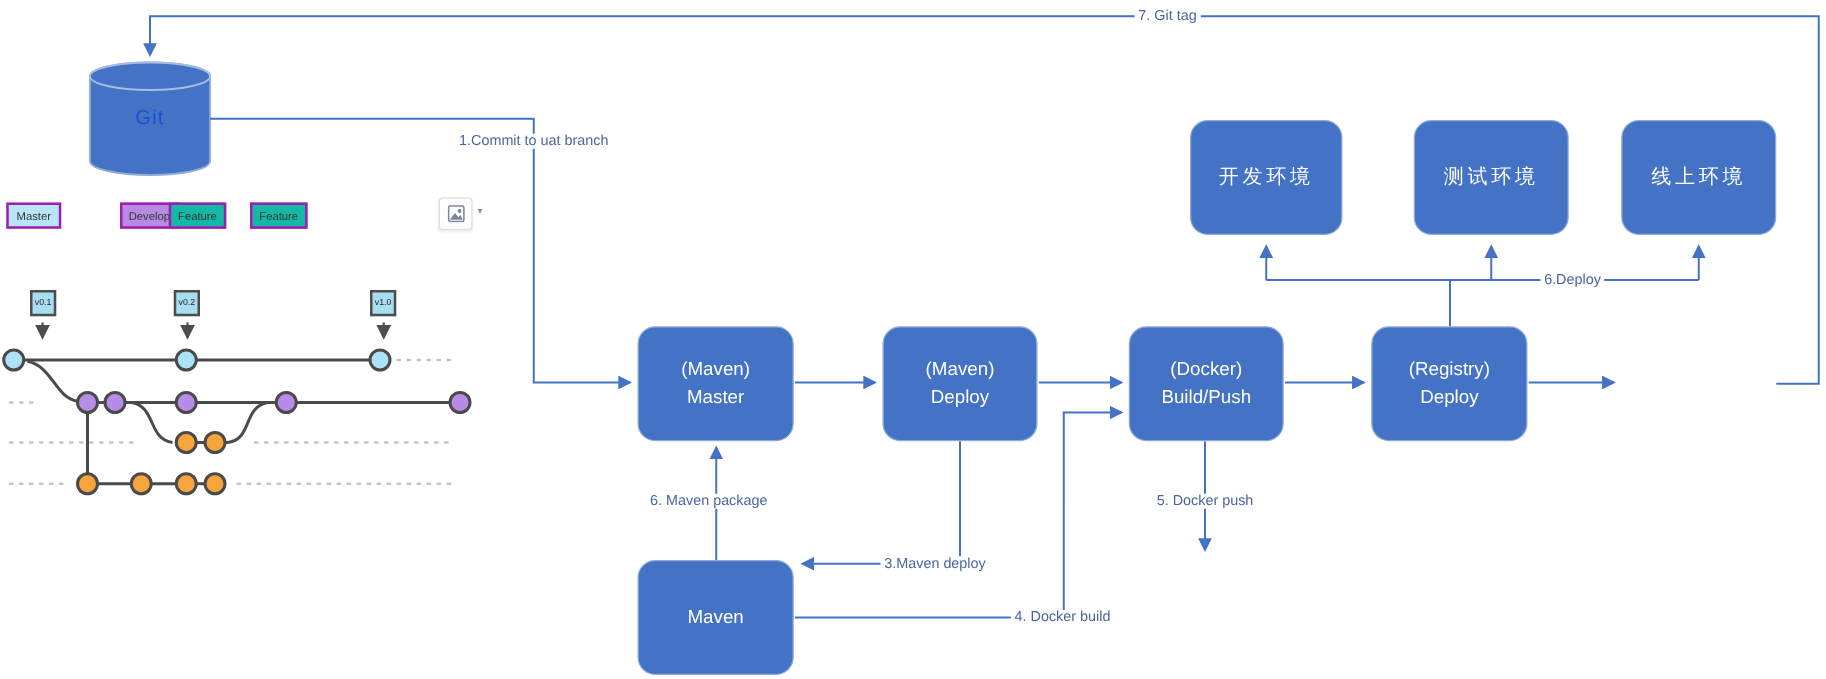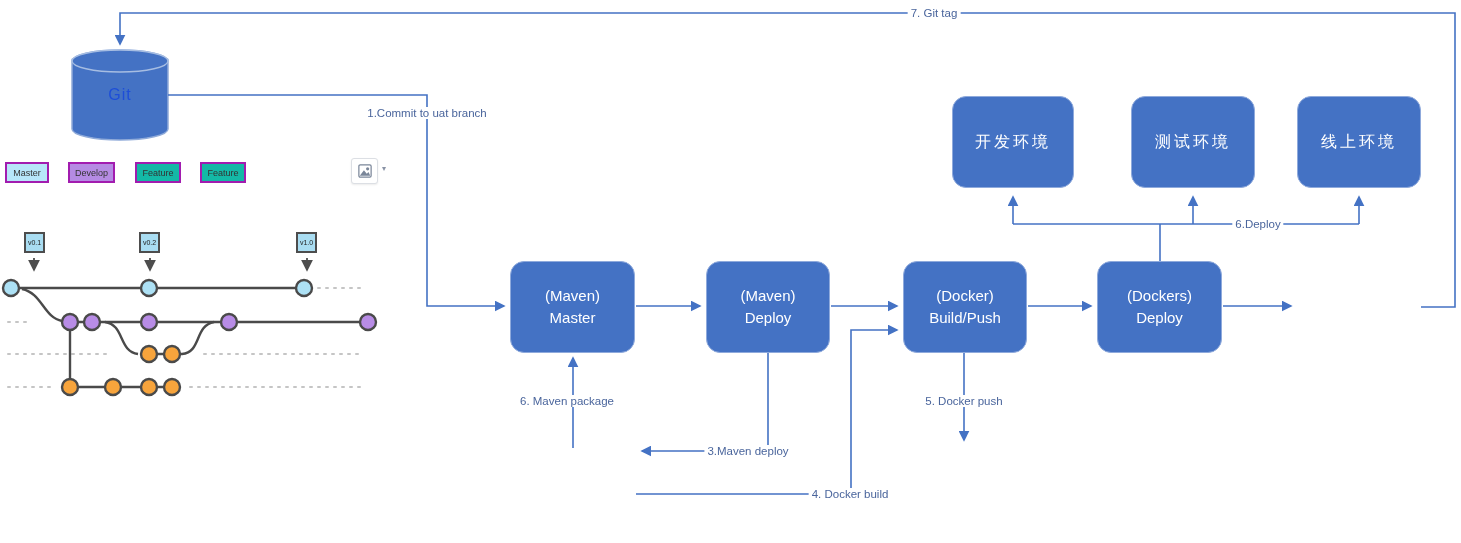--- a/index.html
+++ b/index.html
@@ -22,21 +22,21 @@
   .elabel {
     position:absolute; transform:translate(-50%,-50%); background:#ffffff;
     color:#4a659c; font-size:11.5px; white-space:nowrap; padding:0 3px; z-index:5;
   }
   .chip {
     position:absolute; height:21px; border:2px solid #a21caf; display:flex;
     align-items:center; justify-content:center; font-size:9px; color:#333;
     box-sizing:border-box; top:162px;
   }
   .c-master  { background:#b7e6f9; }
-  .c-develop { background:#b58be3; }
+  .c-develop { background:#b58be3;margin-left:28px; }
   .c-feature { background:#14b8a6; }
   .tag {
     position:absolute; width:21px; height:21px; background:#a9ddf2;
     border:2px solid #4d4d4d; display:flex; align-items:center; justify-content:center;
     font-size:7px; color:#222; box-sizing:border-box; top:232px;
   }
   .imgbtn { position:absolute; left:351px; top:158px; display:flex; align-items:flex-start; z-index:6; }
   .imgbtn-box {
     width:25px; height:24px; background:#fff; border:1px solid #dcdfe4; border-radius:3px;
     display:flex; align-items:center; justify-content:center; cursor:pointer;
@@ -172,24 +172,27 @@
   </div>
   <div class="node" style="left:706px;top:261px;width:124px;height:92px">
     <span>(Maven)</span>
     <span>Deploy</span>
   </div>
   <div class="node" style="left:903px;top:261px;width:124px;height:92px">
     <span>(Docker)</span>
     <span>Build/Push</span>
   </div>
   <div class="node" style="left:1097px;top:261px;width:125px;height:92px">
-    <span>(Dockers)</span>
+    <span>(Registry)</span>
     <span>Deploy</span>
   </div>
 
+  <div class="node" style="left:510px;top:448px;width:125px;height:92px">
+    <span>Maven</span>
+  </div>
 
   <div class="elabel" style="left:427px;top:113px">1.Commit to uat branch</div>
   <div class="elabel" style="left:567px;top:401px">6. Maven package</div>
   <div class="elabel" style="left:748px;top:451px">3.Maven deploy</div>
   <div class="elabel" style="left:850px;top:494px">4. Docker build</div>
   <div class="elabel" style="left:964px;top:401px">5. Docker push</div>
   <div class="elabel" style="left:1258px;top:224px">6.Deploy</div>
   <div class="elabel" style="left:934px;top:13px">7. Git tag</div>
 
 </div>

